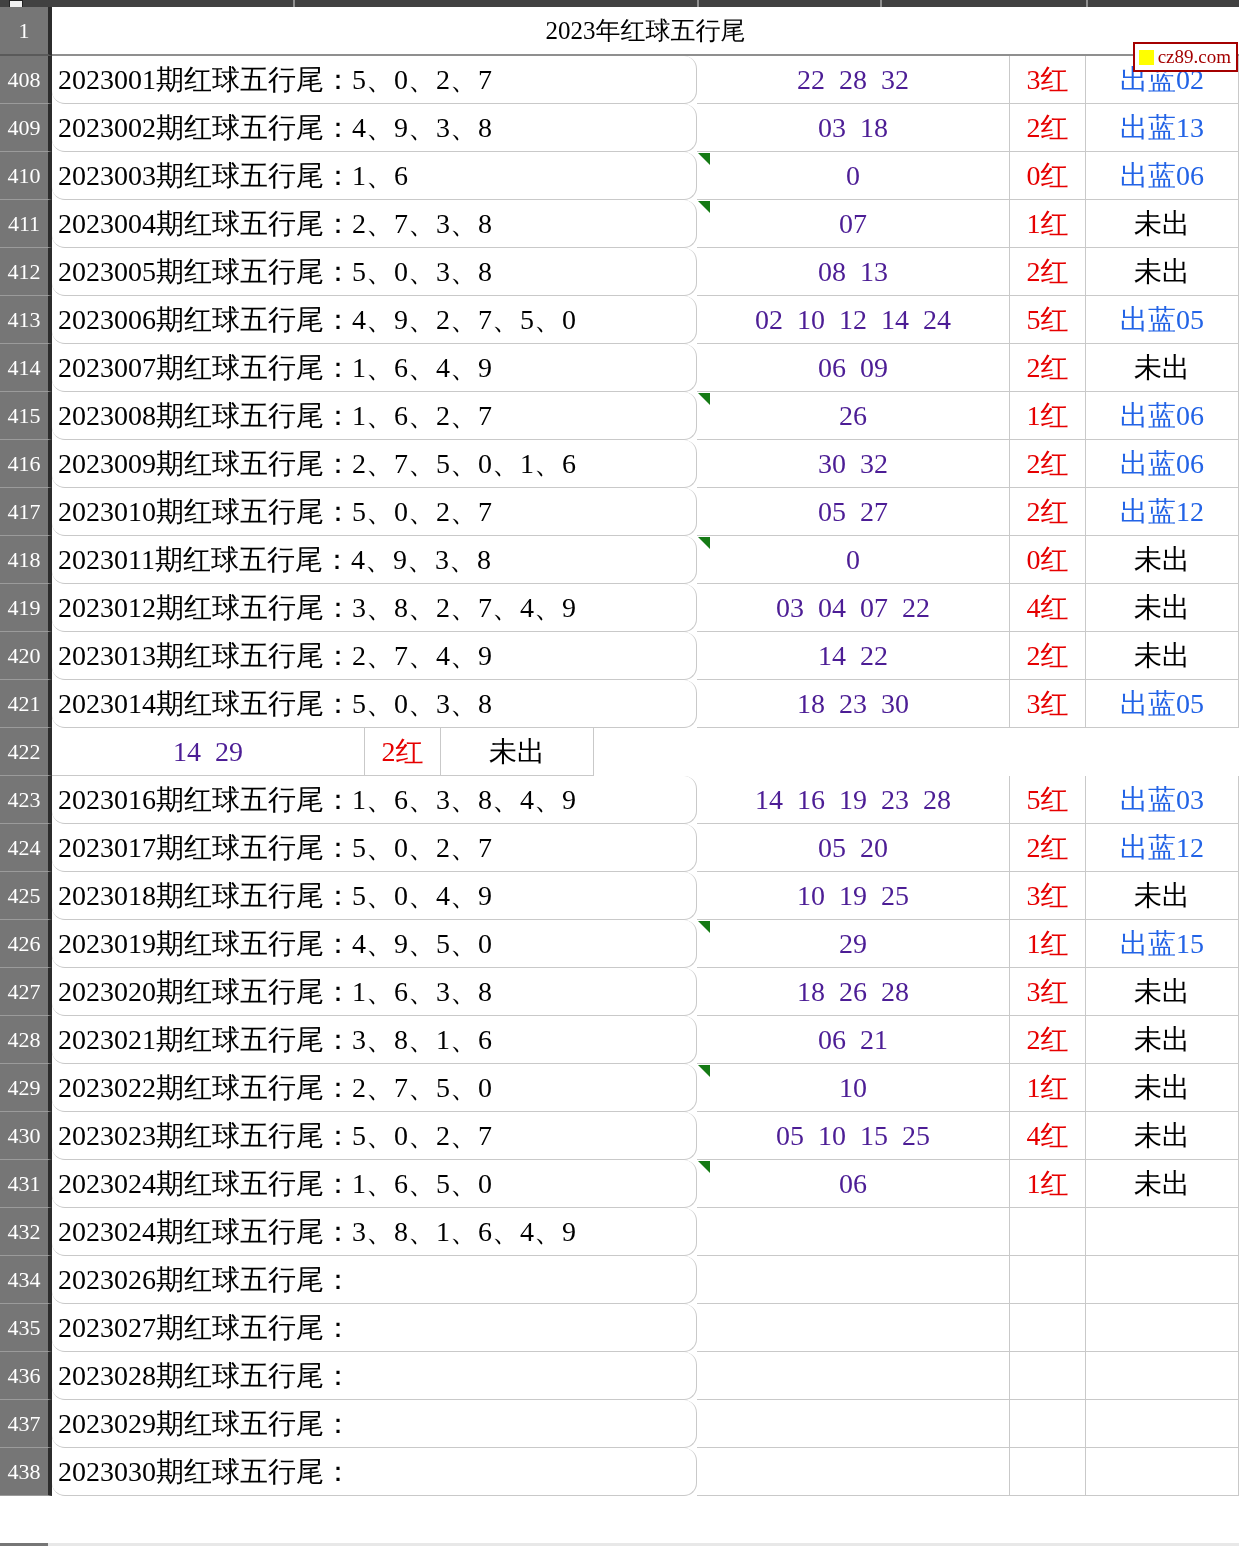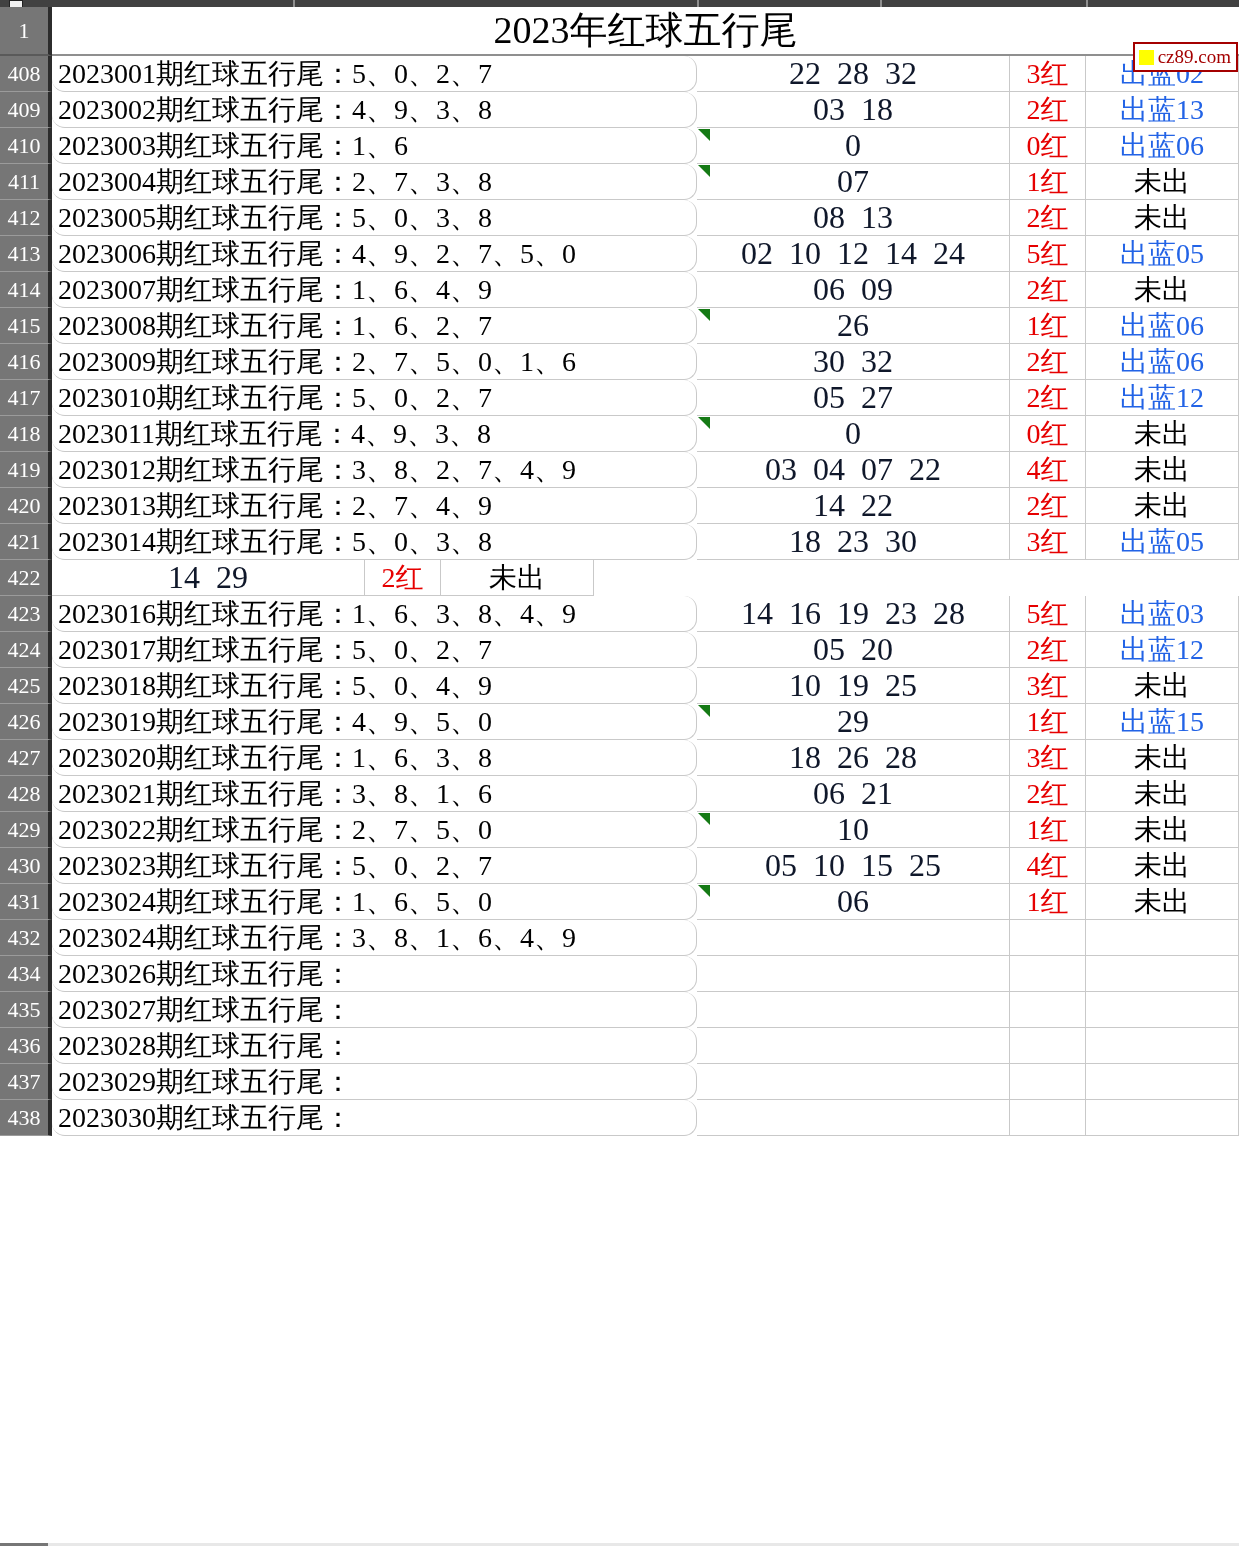--- a/index.html
+++ b/index.html
@@ -4,32 +4,32 @@
 <style>
   html,body{margin:0;padding:0;background:#fff;}
   .sheet{position:relative;width:1239px;height:1546px;background:#ffffff;overflow:hidden;
          font-family:"Liberation Serif","DejaVu Serif",serif;}
   
   .topsliver{position:absolute;left:0;top:0;width:1239px;height:7px;background:#414141;}
   .topsliver .mark{position:absolute;top:0;height:7px;width:2px;background:#8f8f8f;}
   .topsliver .whitebox{position:absolute;left:9px;top:0;width:12px;height:6px;background:#f2f2f2;border:1px solid #222;}
   
   .tbl{position:absolute;left:0;top:7px;width:1239px;}
-  .row{display:flex;height:36px;}
+  .row{display:flex;height:48px;}
   .cell{box-sizing:border-box;border-right:1px solid #c9c9c9;border-bottom:1px solid #c9c9c9;
         display:flex;align-items:center;background:#fff;}
   .rownum{box-sizing:border-box;width:52px;background:#767676;color:#ffffff;font-size:22px;
           justify-content:center;display:flex;align-items:center;
           border-right:4px solid #2c2c2c;border-bottom:1px solid #9b9b9b;}
-  .c-title{width:1187px;font-size:38px;color:#000;justify-content:center;
+  .c-title{width:1187px;font-size:25px;color:#000;justify-content:center;
            border-bottom:2px solid #8f8f8f;border-right:none;}
   .title-row{height:49px;}
   .title-row .rownum{border-bottom:2px solid #5a5a5a;}
   .c-label{width:645px;font-size:28px;color:#000;padding-left:6px;border-radius:13px;}
-  .c-reds{width:313px;font-size:32px;color:#0f172a;justify-content:center;position:relative;white-space:pre;align-items:center;}
+  .c-reds{width:313px;font-size:28px;color:#4c1d95;justify-content:center;position:relative;white-space:pre;align-items:center;}
   .c-count{width:76px;font-size:28px;color:#e60000;justify-content:center;text-align:right;}
   .c-result{width:153px;font-size:28px;justify-content:center;border-right:1px solid #c9c9c9;font-family:Liberation Serif, serif;}
   .c-result.blue{color:#2263e6;}
   .c-result.black{color:#000000;}
   .tri{position:absolute;left:1px;top:1px;width:12px;height:12px;background:#157a15;
        clip-path:polygon(0 0,100% 0,100% 100%);display:none;}
   
   .bottomstrip{position:absolute;left:0;top:1543px;width:1239px;height:3px;background:#e8e8e8;}
   .bottomstrip .gray{position:absolute;left:0;top:0;width:48px;height:3px;background:#767676;}
   

